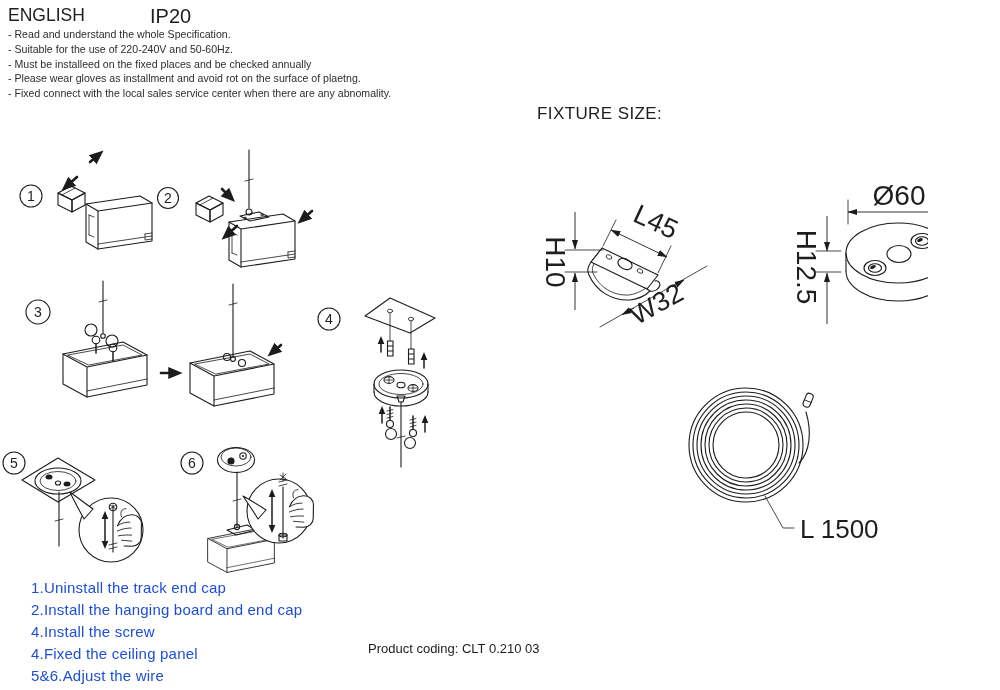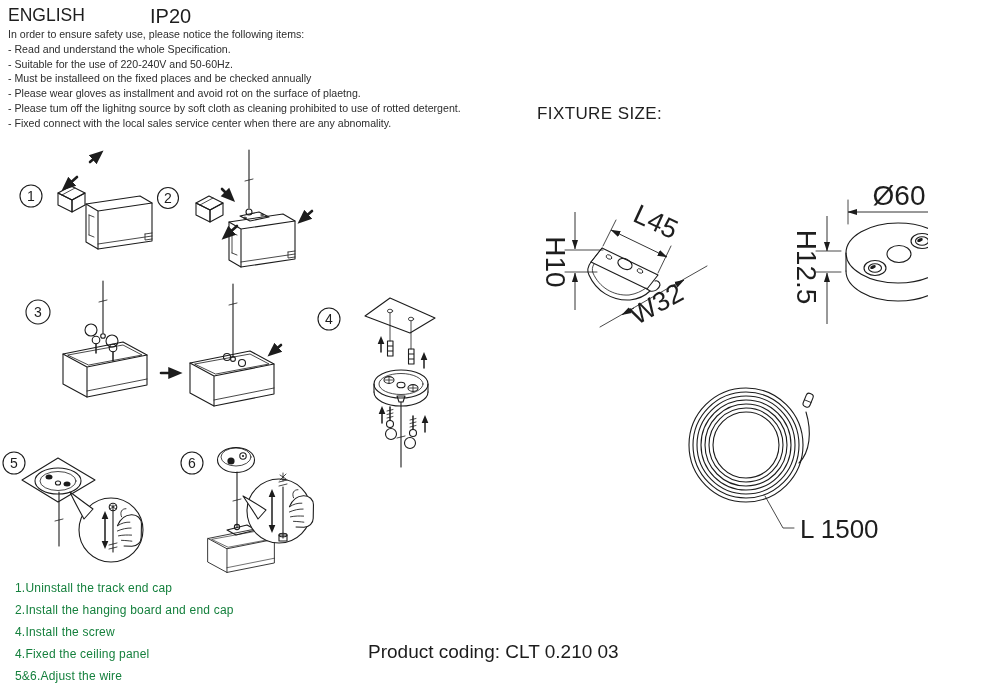--- a/index.html
+++ b/index.html
@@ -4,22 +4,22 @@
 <style>
   *{margin:0;padding:0;box-sizing:border-box}
   html,body{background:#ffffff}
   .sheet{position:relative;width:928px;height:690px;background:#fff;overflow:hidden;
          font-family:"Liberation Sans",sans-serif;color:#222}
   .abs{position:absolute;white-space:nowrap}
   .t-lang{left:8px;top:5px;font-size:17.5px;color:#1e1e1e}
   .t-ip{left:150px;top:5px;font-size:20px;color:#1e1e1e}
   .t-spec{left:8px;top:27px;font-size:10.6px;line-height:14.8px;color:#2d2d2d}
   .t-fix{left:537px;top:104px;font-size:17px;letter-spacing:.4px;color:#1e1e1e}
-  .t-instr{left:15px;top:577px;font-size:12px;line-height:22px;letter-spacing:.2px;color:#15803d}
-  .t-code{left:368px;top:641px;font-size:19px;color:#1c1c1c}
+  .t-instr{left:31px;top:577px;font-size:15px;line-height:22px;letter-spacing:.2px;color:#1d4ed8}
+  .t-code{left:368px;top:641px;font-size:13px;color:#1c1c1c}
   svg.art{position:absolute;left:0;top:0}
   svg .ln{fill:none;stroke:#1c1c1c;stroke-width:1.1;stroke-linejoin:round;stroke-linecap:round}
   svg .tn{fill:none;stroke:#1c1c1c;stroke-width:.8;stroke-linecap:round}
   svg .dm{fill:none;stroke:#1c1c1c;stroke-width:.9;stroke-linecap:butt}
   svg .bd{fill:none;stroke:#1c1c1c;stroke-width:2.6;stroke-linecap:round}
   svg .b2{fill:none;stroke:#1c1c1c;stroke-width:1.5;stroke-linecap:round}
   svg .fl{fill:#1c1c1c;stroke:none}
   svg .wh{fill:#ffffff;stroke:#1c1c1c;stroke-width:1.1;stroke-linejoin:round}
   svg text{fill:#1e1e1e;font-family:"Liberation Sans",sans-serif}
   svg .dimlbl{font-size:28px}
@@ -29,26 +29,24 @@
 </style>
 </head>
 <body>
 
 <div class="sheet">
 
   <div class="abs t-lang">ENGLISH</div>
   <div class="abs t-ip">IP20</div>
 
   <div class="abs t-spec">
-    <div>In order to ensure safety use, please notice the following items:</div>
     <div>- Read and understand the whole Specification.</div>
     <div>- Suitable for the use of 220-240V and 50-60Hz.</div>
     <div>- Must be installeed on the fixed places and be checked annually</div>
     <div>- Please wear gloves as installment and avoid rot on the surface of plaetng.</div>
-    <div>- Please tum off the lighitng source by soft cloth as cleaning prohibited to use of rotted detergent.</div>
     <div>- Fixed connect with the local sales service center when there are any abnomality.</div>
   </div>
 
   <div class="abs t-fix">FIXTURE SIZE:</div>
 
   <div class="abs t-instr">
     <div>1.Uninstall the track end cap</div>
     <div>2.Install the hanging board and end cap</div>
     <div>4.Install the screw</div>
     <div>4.Fixed the ceiling panel</div>

